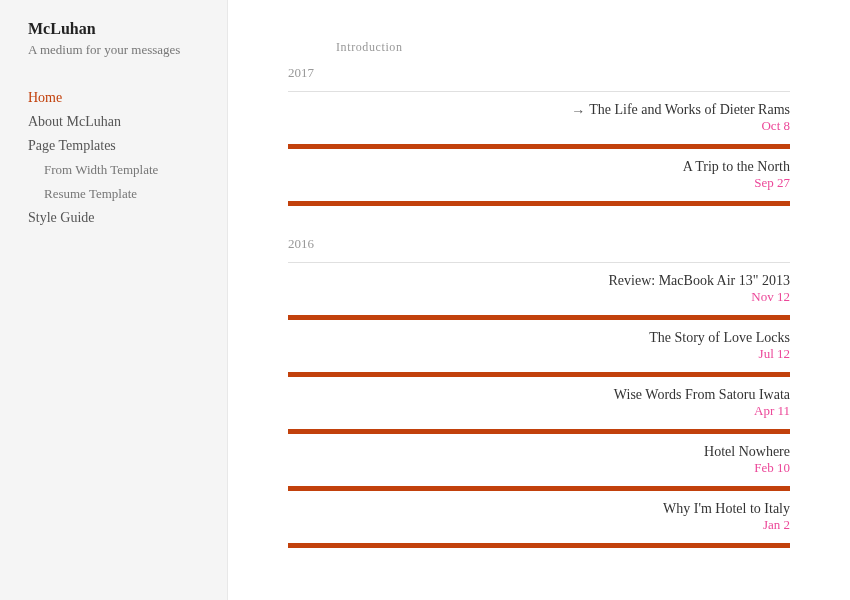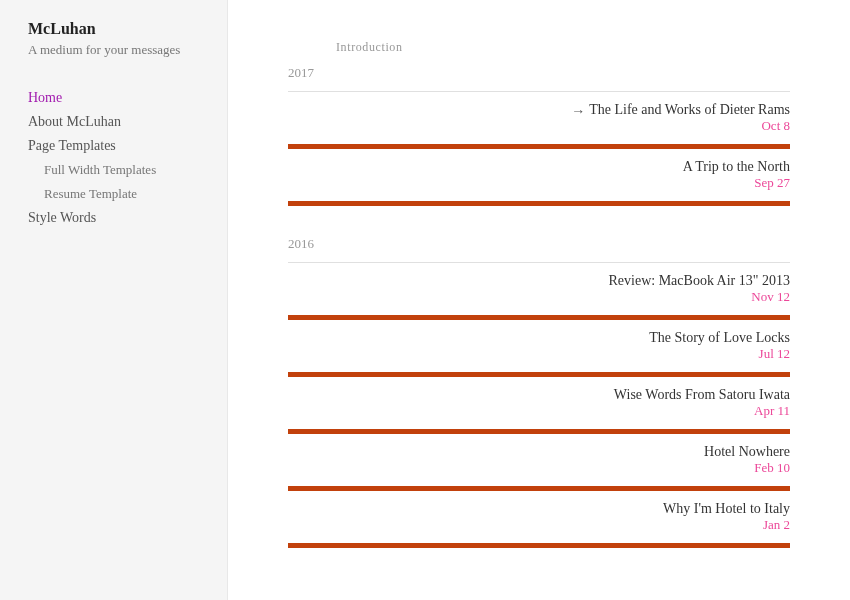--- a/index.html
+++ b/index.html
@@ -53,21 +53,21 @@
     }
 
     .sidebar-nav a {
       text-decoration: none;
       font-family: Georgia, serif;
       font-size: 14px;
       color: #555;
     }
 
     .sidebar-nav .nav-home a {
-      color: #a21caf;
+      color: #c2410c;
       font-weight: normal;
     }
 
     .sidebar-nav .nav-about a {
       color: #555;
     }
 
     .sidebar-nav .nav-page-templates a {
       color: #555;
     }
@@ -172,27 +172,27 @@
     <li class="nav-home">
       <a href="#">Home</a>
     </li>
     <li class="nav-about">
       <a href="#">About McLuhan</a>
     </li>
     <li class="nav-page-templates">
       <a href="#">Page Templates</a>
     </li>
     <li class="nav-sub">
-      <a href="#">Full Width Templates</a>
+      <a href="#">From Width Template</a>
     </li>
     <li class="nav-sub">
       <a href="#">Resume Template</a>
     </li>
     <li class="nav-style-guide">
-      <a href="#">Style Words</a>
+      <a href="#">Style Guide</a>
     </li>
   </ul>
 </aside>
 
 <main class="main-content">
   <div class="intro-label">Introduction</div>
 
   <div id="sections-container">
       <div class="year-section">
         <div class="year-label">2017</div>

